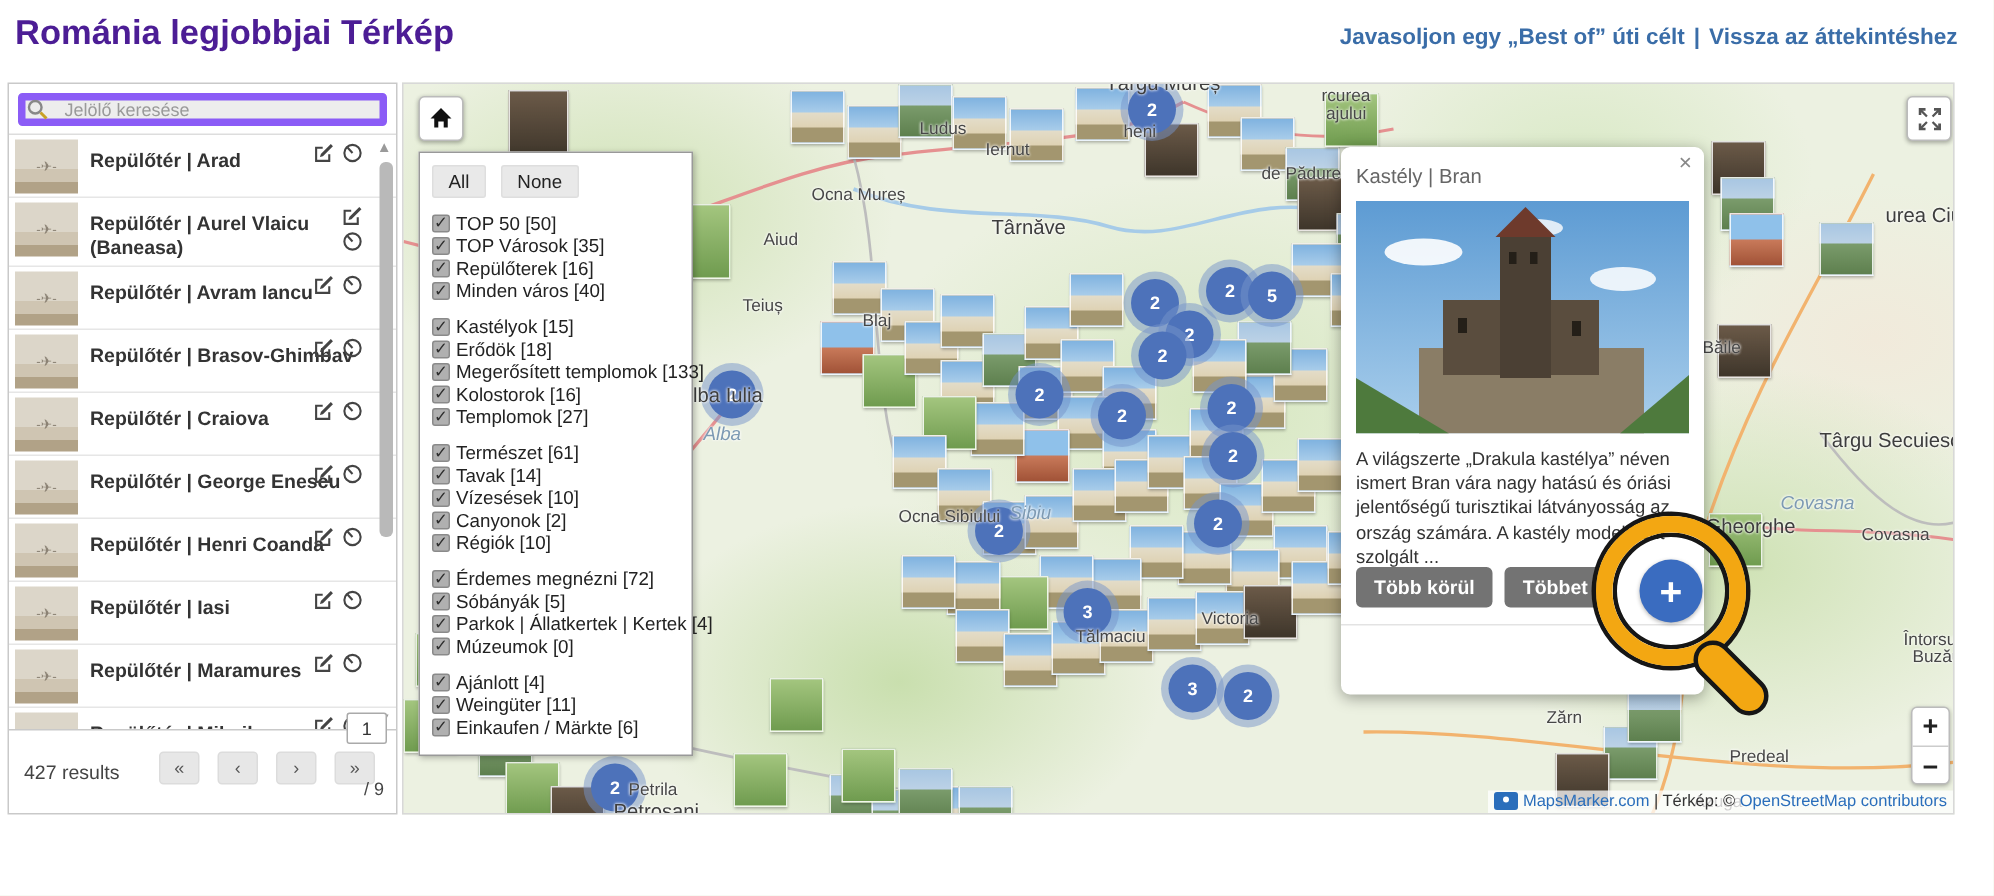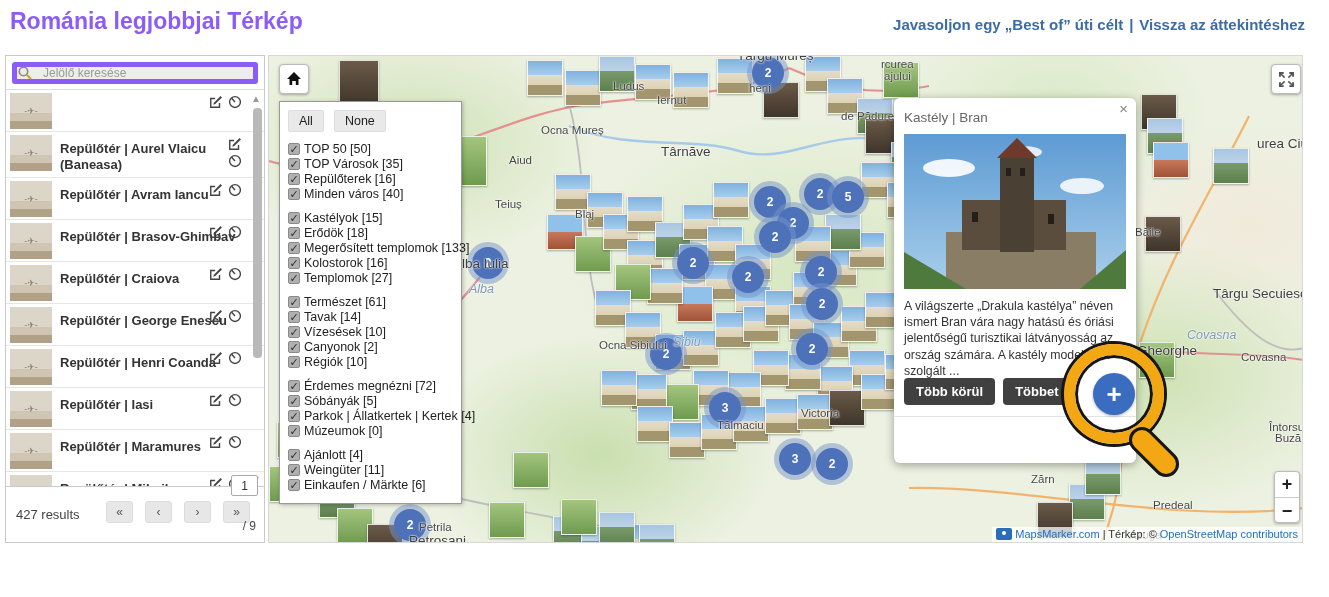--- a/index.html
+++ b/index.html
@@ -1,20 +1,20 @@
 <!DOCTYPE html>
 <html><head>
 <meta charset="utf-8">
 <style>
   * { margin:0; padding:0; box-sizing:border-box; }
   body { font-family:"Liberation Sans", sans-serif; background:#fff; }
   .page { position:relative; width:1329px; height:597px; background:#fff; overflow:hidden; }
 
   
-  .page-title { position:absolute; left:10px; top:8px; font-size:23px; font-weight:bold; color:#8b5cf6; }
+  .page-title { position:absolute; left:10px; top:8px; font-size:23px; font-weight:bold; color:#4c1d95; }
   .top-links { position:absolute; right:24px; top:16px; font-size:15px; font-weight:bold; color:#3a6da8; }
   .top-links a { color:#3a6da8; text-decoration:none; }
   .top-links .sep { color:#3a6da8; padding:0 6px; }
 
   
   .sidebar { position:absolute; left:5px; top:55px; width:260px; height:488px; border:1px solid #c9c9c9; background:#fff; }
   .search-wrap { position:absolute; left:6px; top:6px; right:6px; height:22px; }
   .search-input { width:100%; height:22px; background:#ededed; border:5px solid #8b5cf6; border-radius:3px; padding:0 6px 0 26px; font-size:12px; color:#555; font-family:"Liberation Sans",sans-serif; }
   .search-input::placeholder { color:#9a9a9a; }
   .search-icon { position:absolute; left:5px; top:3px; width:16px; height:16px; }
@@ -76,21 +76,21 @@
   .cb { width:12px; height:12px; background:#b0b0b0; border:1px solid #8a8a8a; border-radius:2px; margin-right:4px; color:#2e2e2e; font-size:11px; line-height:11px; text-align:center; flex:0 0 12px; }
   .f-label { font-size:12.5px; color:#222; white-space:nowrap; }
 
   
   .popup { position:absolute; left:625px; top:42px; width:242px; height:365px; background:#fff; border-radius:6px; box-shadow:0 2px 10px rgba(0,0,0,.35); z-index:7; }
   .popup-close { position:absolute; right:8px; top:2px; font-size:15px; color:#888; cursor:pointer; }
   .popup-title { position:absolute; left:10px; top:12px; font-size:13.5px; color:#666; }
   .popup-img { position:absolute; left:10px; top:36px; width:222px; height:155px; }
   .popup-desc { position:absolute; left:10px; top:200px; width:224px; font-size:12.3px; color:#333; line-height:1.32; }
   .popup-btns { position:absolute; left:10px; top:280px; display:flex; gap:8px; }
-  .p-btn { background:#404040; color:#fff; font-size:13px; font-weight:bold; border:none; border-radius:4px; padding:6px 12px; cursor:pointer; font-family:"Liberation Sans",sans-serif; }
+  .p-btn { background:#737373; color:#fff; font-size:13px; font-weight:bold; border:none; border-radius:4px; padding:6px 12px; cursor:pointer; font-family:"Liberation Sans",sans-serif; }
   .popup-divider { position:absolute; left:0; right:0; top:318px; border-top:1px solid #e3e3e3; }
   .popup-addr { position:absolute; left:10px; top:326px; width:224px; font-size:12px; color:#333; line-height:1.3; }
   .addr-icon { display:inline-block; vertical-align:-2px; }
 
   
   .magnifier { position:absolute; left:795px; top:288px; width:100px; height:100px; border-radius:50%; border:11px solid #f3a712; box-shadow:0 0 0 3px #161616, inset 0 0 0 3px #161616; z-index:9; }
   .mag-handle { position:absolute; left:872px; top:366px; width:26px; height:60px; background:#f3a712; border:3px solid #161616; border-radius:13px; transform:rotate(-45deg); z-index:9; }
   .plus-btn { position:absolute; left:824px; top:317px; width:42px; height:42px; border-radius:50%; background:#3a6cc0; color:#fff; display:flex; align-items:center; justify-content:center; font-size:26px; font-weight:bold; z-index:7; box-shadow:0 1px 3px rgba(0,0,0,.3); cursor:pointer; }
 
   
@@ -115,20 +115,21 @@
         <svg viewBox="0 0 16 16">
             <circle cx="6.5" cy="6.5" r="4.2" fill="none" stroke="#888" stroke-width="1.6"></circle>
             <line x1="10" y1="10" x2="14" y2="14" stroke="#c9a227" stroke-width="2"></line>
           </svg>
       </span>
       <input class="search-input" type="text" placeholder="Jelölő keresése" style="">
     </div>
     <div class="s-list" id="s-list">
   <div class="s-item">
     <div class="thumb">-✈-</div>
+    <div class="s-title">Repülőtér | Arad</div>
     <div class="s-icons">
       <span class="icn">
         <svg viewBox="0 0 16 16">
                 <path d="M12 9v5H2V4h5" fill="none" stroke="#444" stroke-width="1.6"></path>
                 <path d="M13.2 1.2l1.6 1.6-7.6 7.6-2.3.7.7-2.3z" fill="#444"></path>
               </svg>
       </span>
       <span class="icn">
         <svg viewBox="0 0 16 16">
                 <circle cx="8" cy="8" r="6.2" fill="none" stroke="#444" stroke-width="1.6"></circle>

